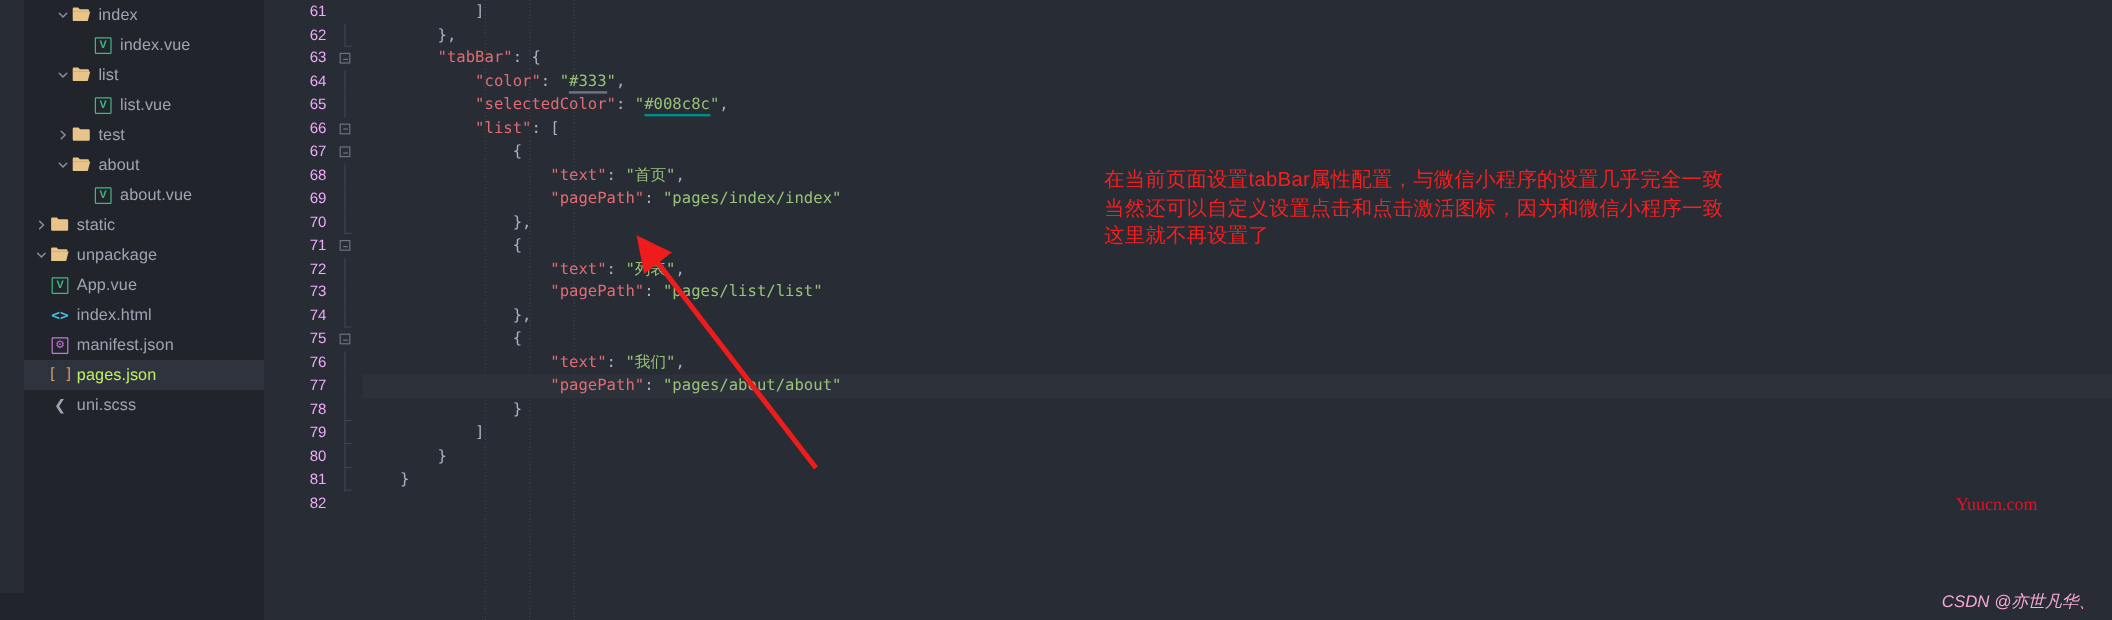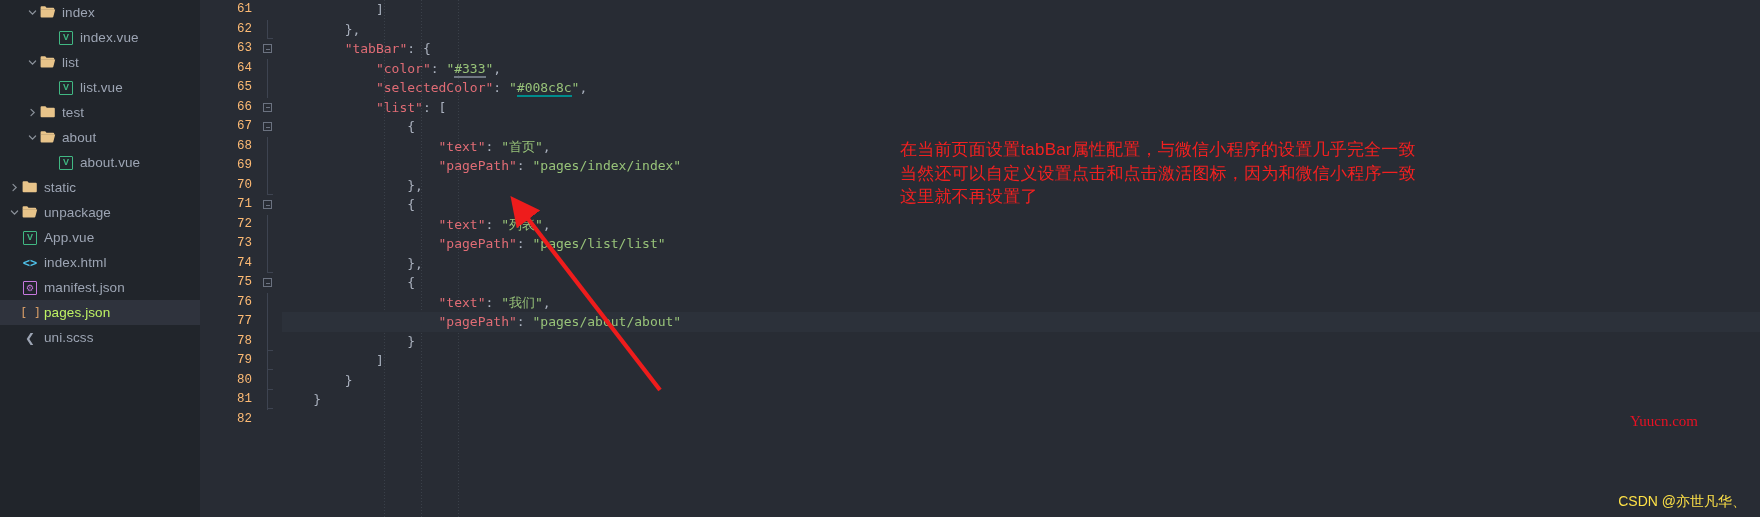--- a/index.html
+++ b/index.html
@@ -16,20 +16,21 @@
   
   #sidebar {
     width:200px; flex:0 0 200px; height:517px;
     background:#21252b;
     font-family:"Liberation Sans","DejaVu Sans",sans-serif;
     font-size:13.5px;
     color:#9da5b4;
     padding-top:0px;
     overflow:hidden;
     position:relative;
+    margin-left:20px;
   }
   .tree-row {
     height:25px; display:flex; align-items:center;
     white-space:nowrap; cursor:pointer;
     padding-right:4px;
   }
   .tree-row.selected { background:#2f333d; color:#e6e6e6; }
   .tree-row.selected .tr-label { color:#bef264; }
   .twisty {
     width:13px; flex:0 0 13px; text-align:center;
@@ -68,22 +69,22 @@
   #editor {
     flex:1 1 auto; position:relative; height:517px;
     background:#282c34; overflow:hidden;
   }
   #gutter {
     position:absolute; left:0; top:0; width:60px; height:517px;
     text-align:right;
   }
   .ln {
     height:19.5px; line-height:19.5px; font-size:12.5px;
-    color:#fdba74; padding-right:8px;
-    font-family:Liberation Mono, monospace;
+    color:#f0abfc; padding-right:8px;
+    font-family:Liberation Sans, sans-serif;
   }
   #folds { position:absolute; left:60px; top:0; width:22px; height:517px; }
   .fold { height:19.5px; line-height:19.5px; position:relative; }
   .fold-box {
     position:absolute; left:3px; top:5px; width:9px; height:9px;
     border:1px solid #6b7280;
   }
   .fold-box:after{
     content:""; position:absolute; left:1.5px; top:3.5px;
     width:4px; height:1px; background:#6b7280;
@@ -143,22 +144,23 @@
 
   
   #wm-yuucn {
     position:absolute; right:62px; top:401px;
     color:#e81123; font-size:15px;
     font-family:"Liberation Serif","DejaVu Serif",serif;
     margin-top:12px;
   }
   #wm-csdn {
     position:absolute; right:14px; bottom:6px;
-    color:#fde047; font-size:14px;
+    color:#f9a8d4; font-size:14px;
     font-family:"Liberation Sans","DejaVu Sans",sans-serif;
+    font-style:italic;
   }
   #left-edge-strip{
     position:absolute; left:0; bottom:0; width:200px; height:23px;
     background:#21252b;
   }
 </style>
 </head>
 <body>
 
 <div id="app">

